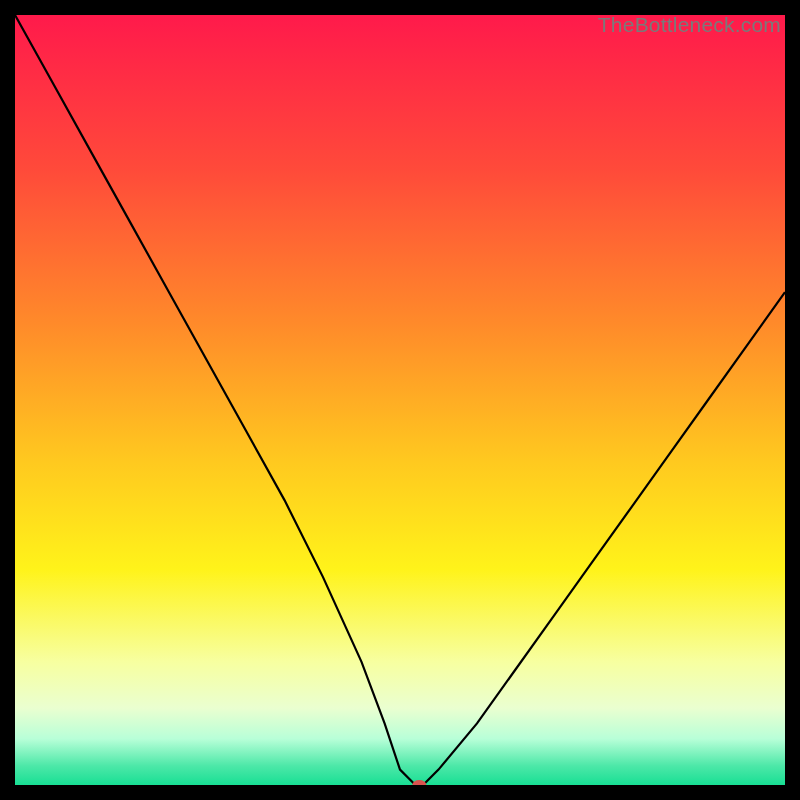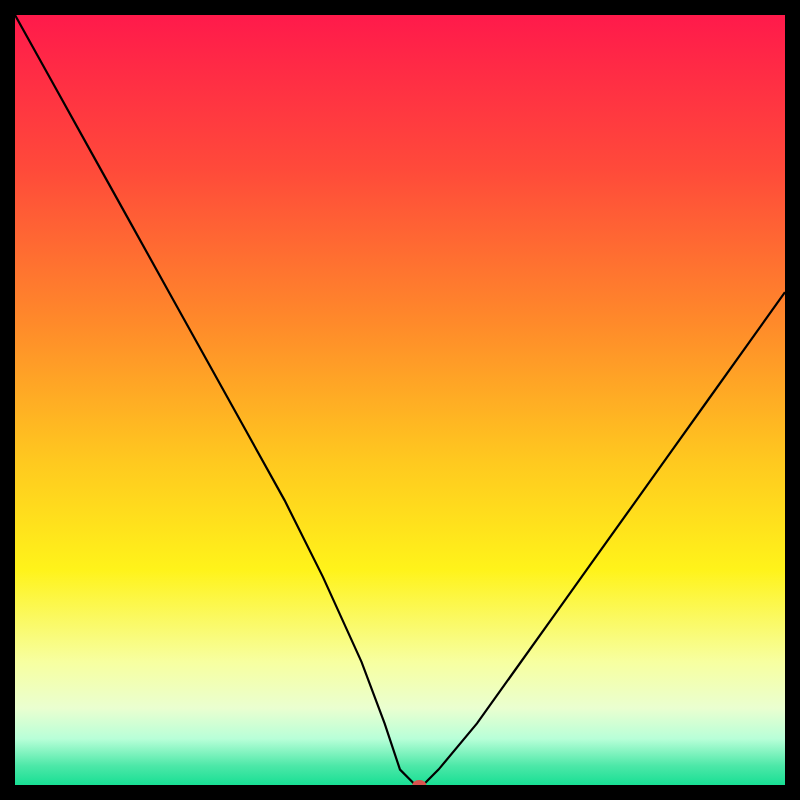--- a/index.html
+++ b/index.html
@@ -53,13 +53,14 @@
           <stop offset="90%" stop-color="#eaffd0"></stop>
           <stop offset="94%" stop-color="#b8ffd8"></stop>
           <stop offset="97.5%" stop-color="#4de8a8"></stop>
           <stop offset="100%" stop-color="#18df94"></stop>
         </linearGradient>
     </defs>
     <rect x="0" y="0" width="770" height="770" fill="url(#bg)"></rect>
     <path id="curve" fill="none" stroke="#000000" stroke-width="2.2" d="M0.0 0.0 L38.5 69.3 L77.0 138.6 L115.5 207.9 L154.0 277.2 L192.5 346.5 L231.0 415.8 L269.5 485.1 L308.0 562.1 L346.5 646.8 L369.6 708.4 L385.0 754.6 L400.4 770.0 L408.1 770.0 L423.5 754.6 L462.0 708.4 L500.5 654.5 L539.0 600.6 L577.5 546.7 L616.0 492.8 L654.5 438.9 L693.0 385.0 L731.5 331.1 L770.0 277.2"></path>
     <ellipse id="marker" fill="#d9534f" cx="404.3" cy="770.0" rx="7" ry="5"></ellipse>
   </svg>
+  <div class="watermark">TheBottleneck.com</div>
 </div>
 
 </body></html>

